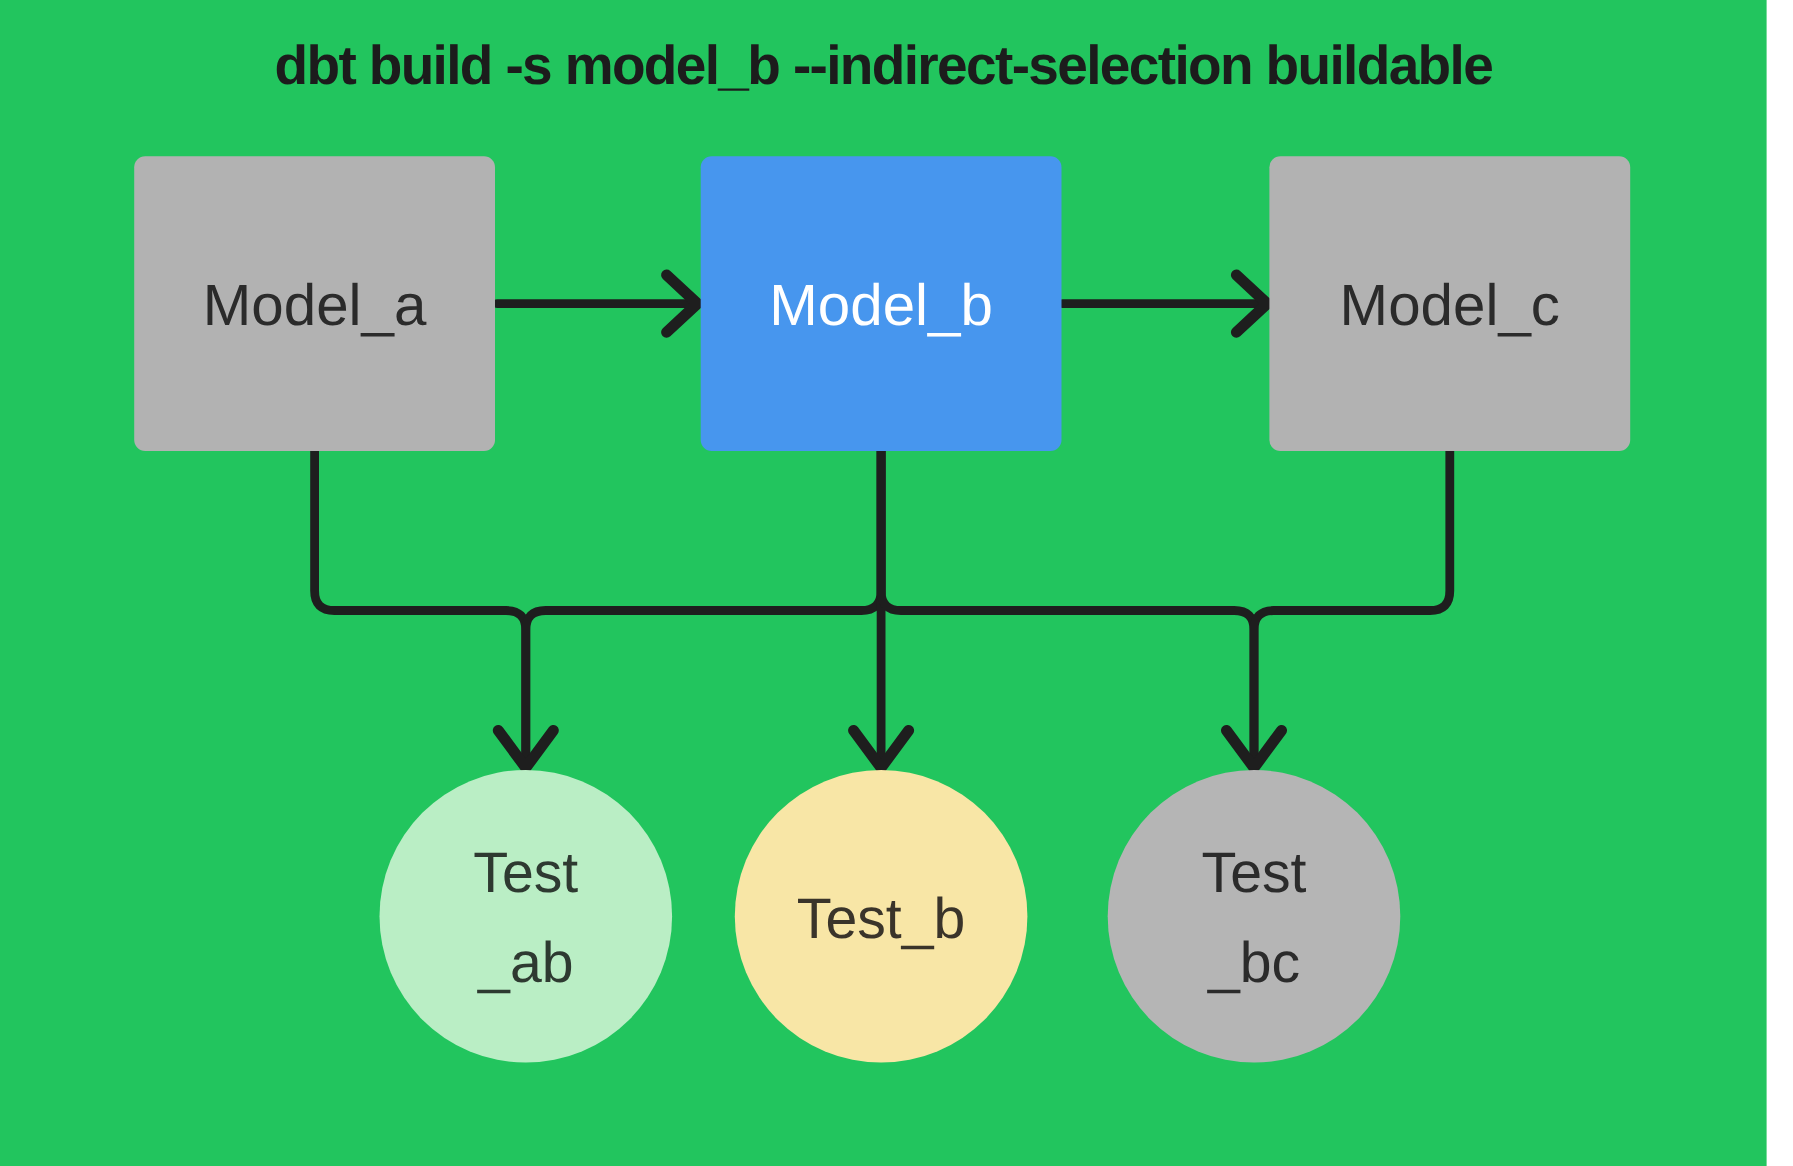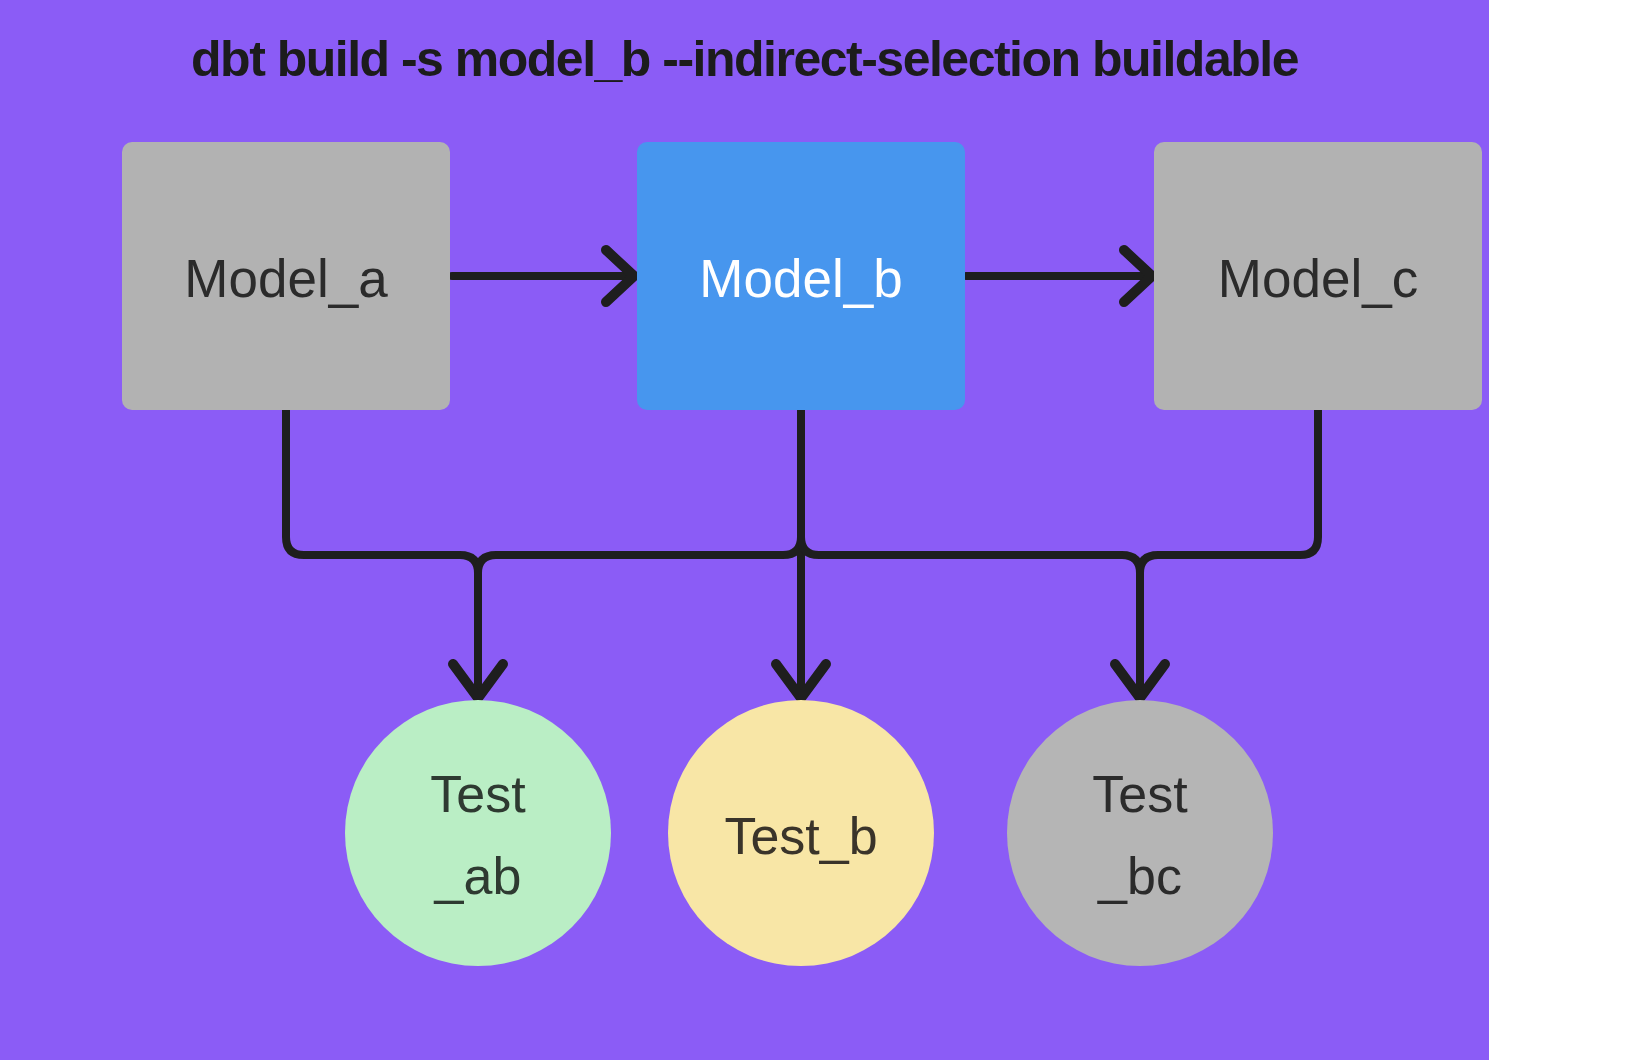--- a/index.html
+++ b/index.html
@@ -3,23 +3,23 @@
 <meta charset="utf-8">
 <style>
   html, body {
     margin: 0;
     padding: 0;
     background: #ffffff;
     font-family: "Liberation Sans", sans-serif;
   }
   #canvas {
     position: relative;
-    width: 1489px;
+    width: 1606px;
     height: 1060px;
-    background: #8b5cf6;
+    background: #22c55e;
     overflow: hidden;
   }
   .title {
     position: absolute;
     top: 30px;
     left: 0;
     width: 100%;
     margin: 0;
     text-align: center;
     font-size: 50px;

